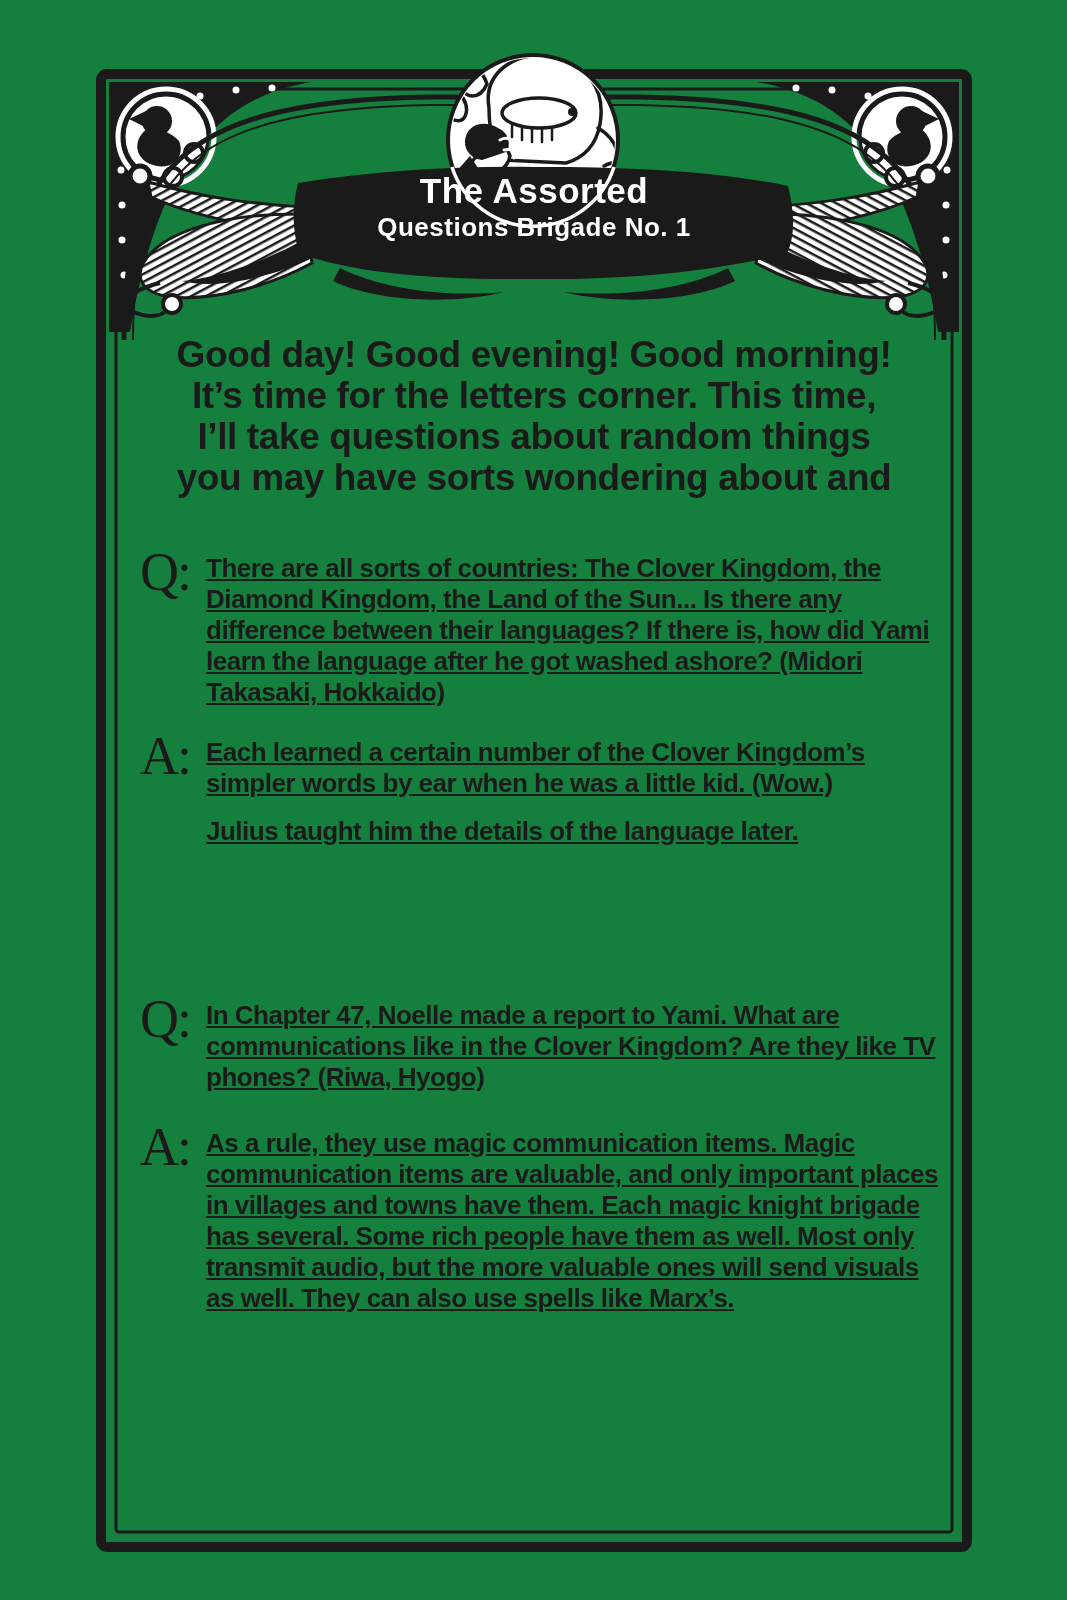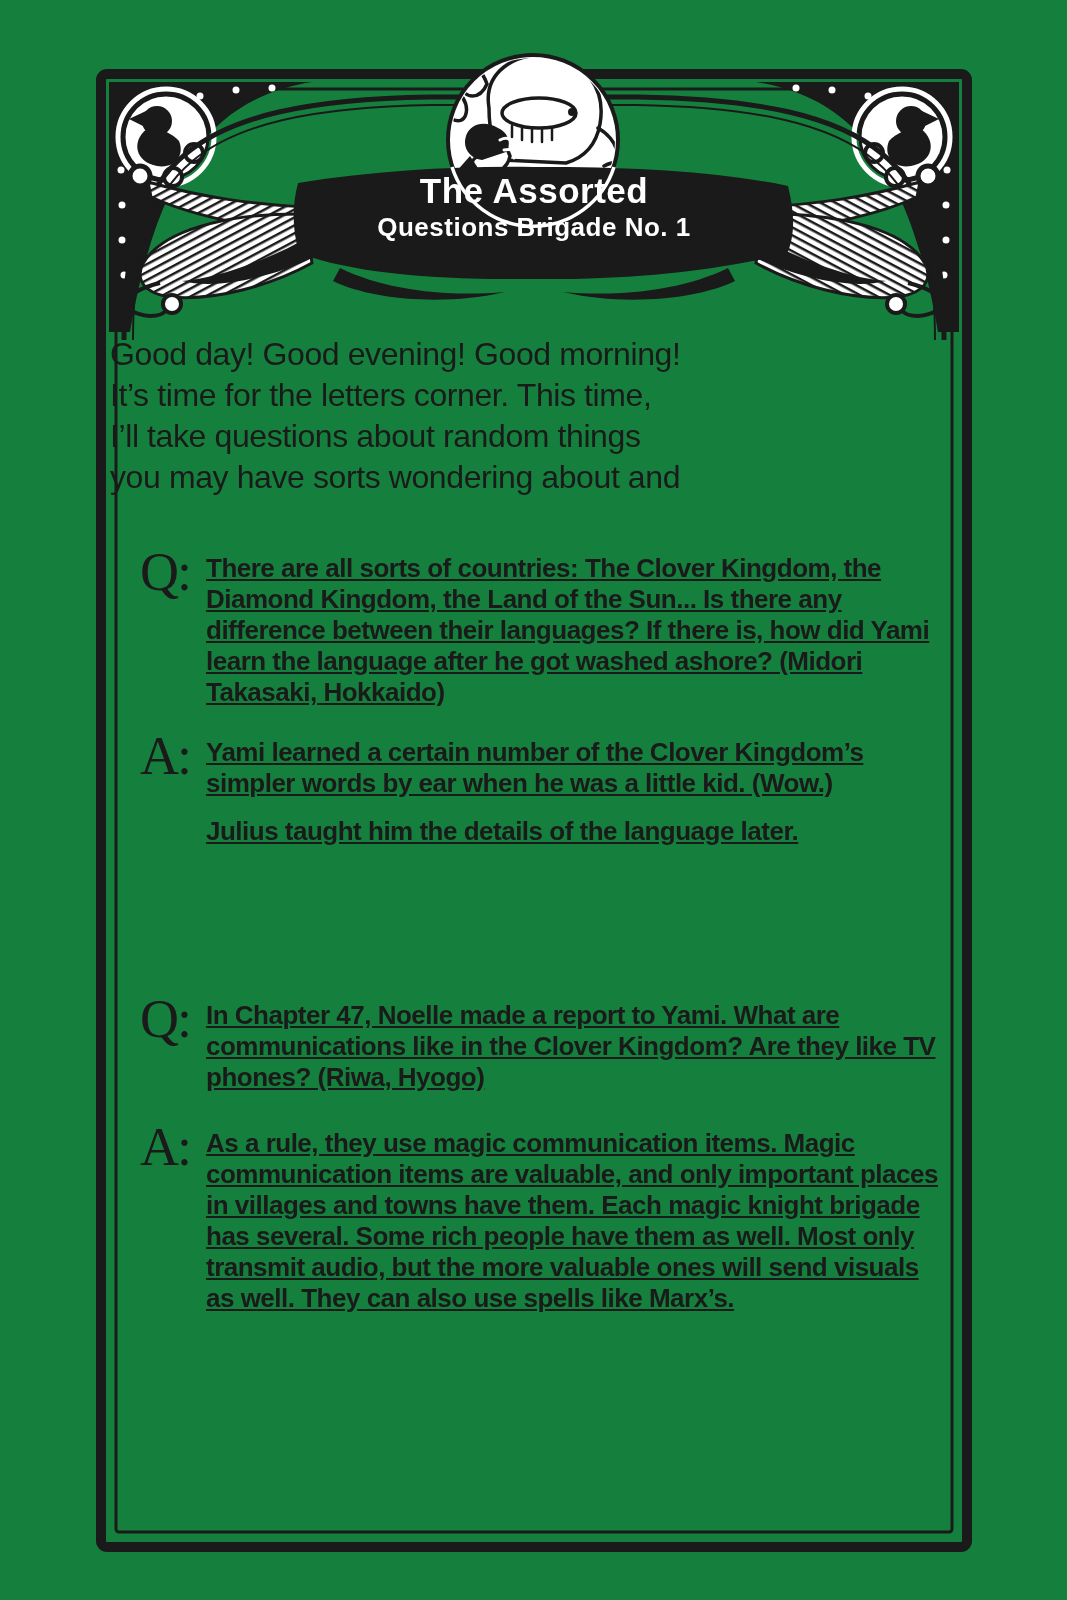--- a/index.html
+++ b/index.html
@@ -9,22 +9,22 @@
     font-family:"Liberation Sans","DejaVu Sans",sans-serif;
   }
   .frame-svg{position:absolute;left:0;top:0;width:1067px;height:1600px;z-index:1;}
   .overlay{position:absolute;z-index:2;}
   
   .banner-title{left:234px;top:172px;width:600px;text-align:center;color:#ffffff;
     font-weight:bold;letter-spacing:0.5px;}
   .banner-title .t1{font-size:35px;line-height:37px;}
   .banner-title .t2{font-size:26px;line-height:37px;}
   
-  .intro{left:110px;top:334px;width:848px;text-align:left;
-    font-weight:normal;font-size:32px;line-height:41px;letter-spacing:-0.4px;}
+  .intro{left:110px;top:334px;width:848px;text-align:center;
+    font-weight:bold;font-size:37px;line-height:41px;letter-spacing:-0.4px;}
   
   .qa{left:140px;width:806px;display:flex;align-items:flex-start;}
   .qa .qlabel{flex:0 0 66px;font-family:"Liberation Serif","DejaVu Serif",serif;
     font-size:54px;line-height:1;margin-top:-8px;letter-spacing:-2px;}
   .qa .qbody{flex:1 1 auto;font-weight:bold;font-size:26px;line-height:31px;
     letter-spacing:-0.5px;text-decoration:underline;}
   .qa .qbody p{margin:0 0 17px 0;}
   .qa .qbody p:last-child{margin-bottom:0;}
   .q1{top:553px;}
   .a1{top:737px;}
@@ -156,21 +156,21 @@
   <section class="overlay qa q1">
     <span class="qlabel">Q:</span>
     <div class="qbody">
       <p>There are all sorts of countries: The Clover Kingdom, the Diamond Kingdom, the Land of the Sun... Is there any difference between their languages? If there is, how did Yami learn the language after he got washed ashore? (Midori Takasaki, Hokkaido)</p>
     </div>
   </section>
 
   <section class="overlay qa a1">
     <span class="qlabel">A:</span>
     <div class="qbody">
-      <p>Yami learned a certain number of the Clover Kingdom’s simpler words by ear when he was a little kid. (Wow.)</p>
+      <p>Each learned a certain number of the Clover Kingdom’s simpler words by ear when he was a little kid. (Wow.)</p>
       <p>Julius taught him the details of the language later.</p>
     </div>
   </section>
 
   <section class="overlay qa q2">
     <span class="qlabel">Q:</span>
     <div class="qbody">
       <p>In Chapter 47, Noelle made a report to Yami. What are communications like in the Clover Kingdom? Are they like TV phones? (Riwa, Hyogo)</p>
     </div>
   </section>

